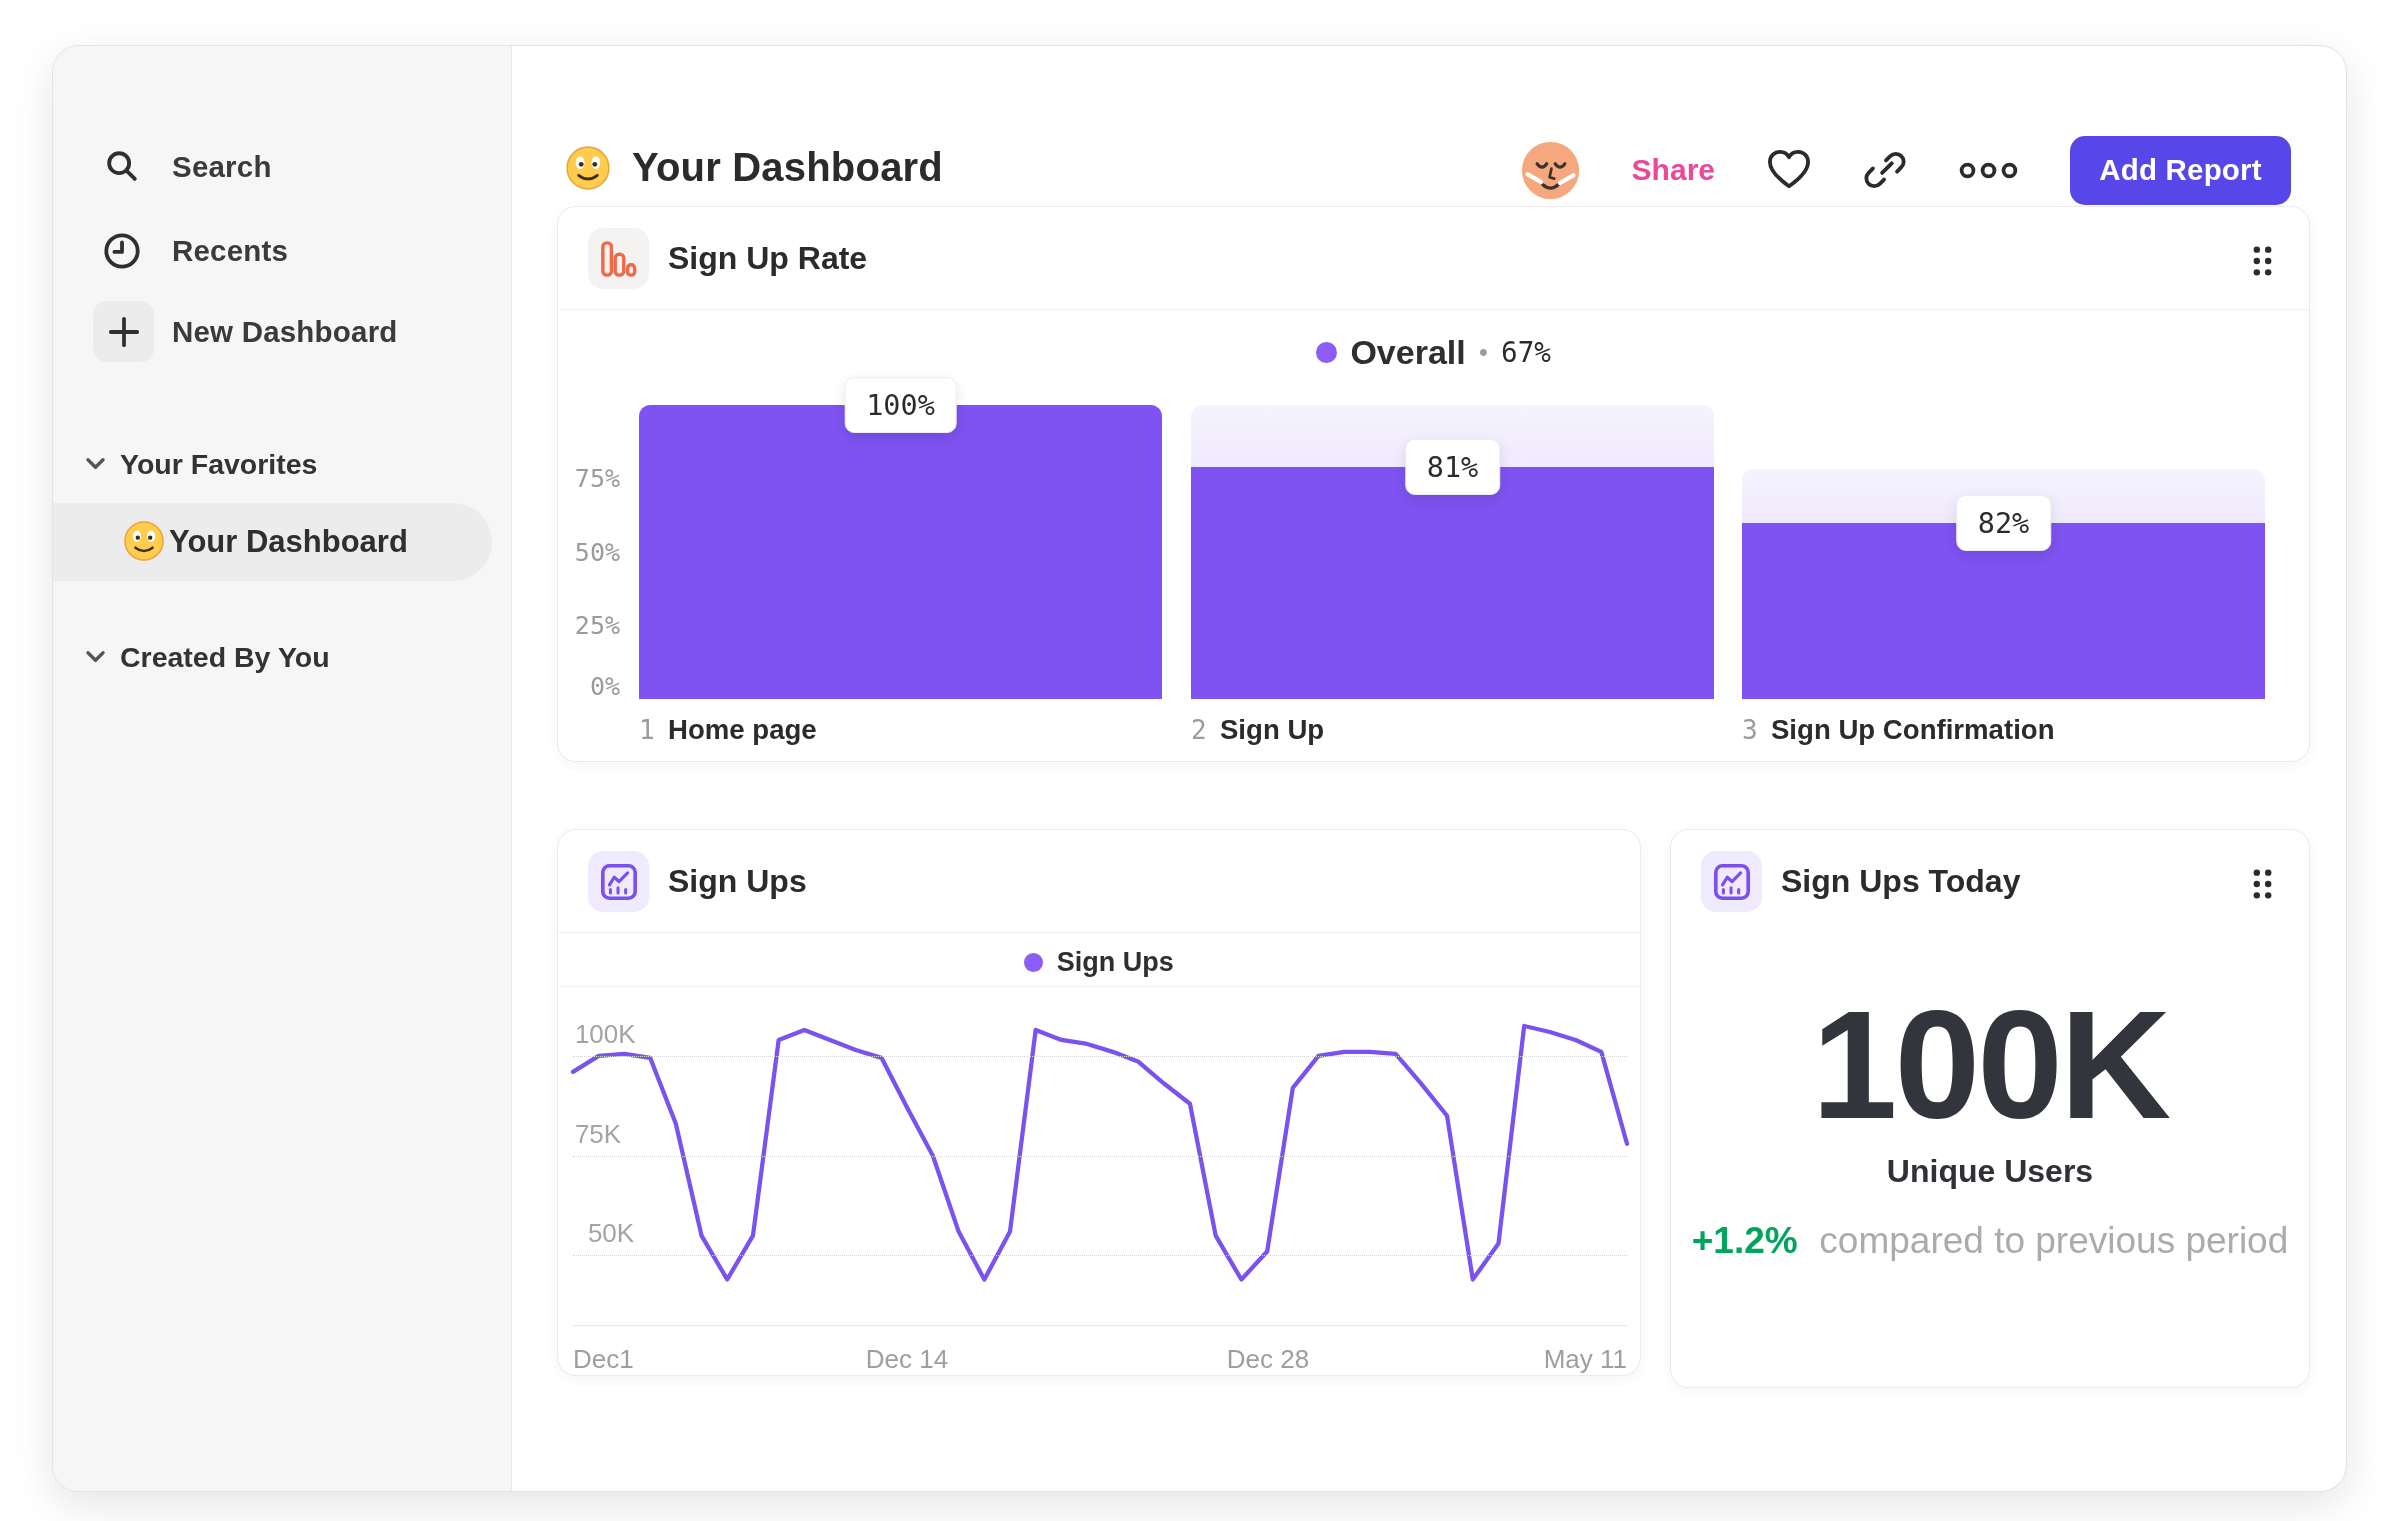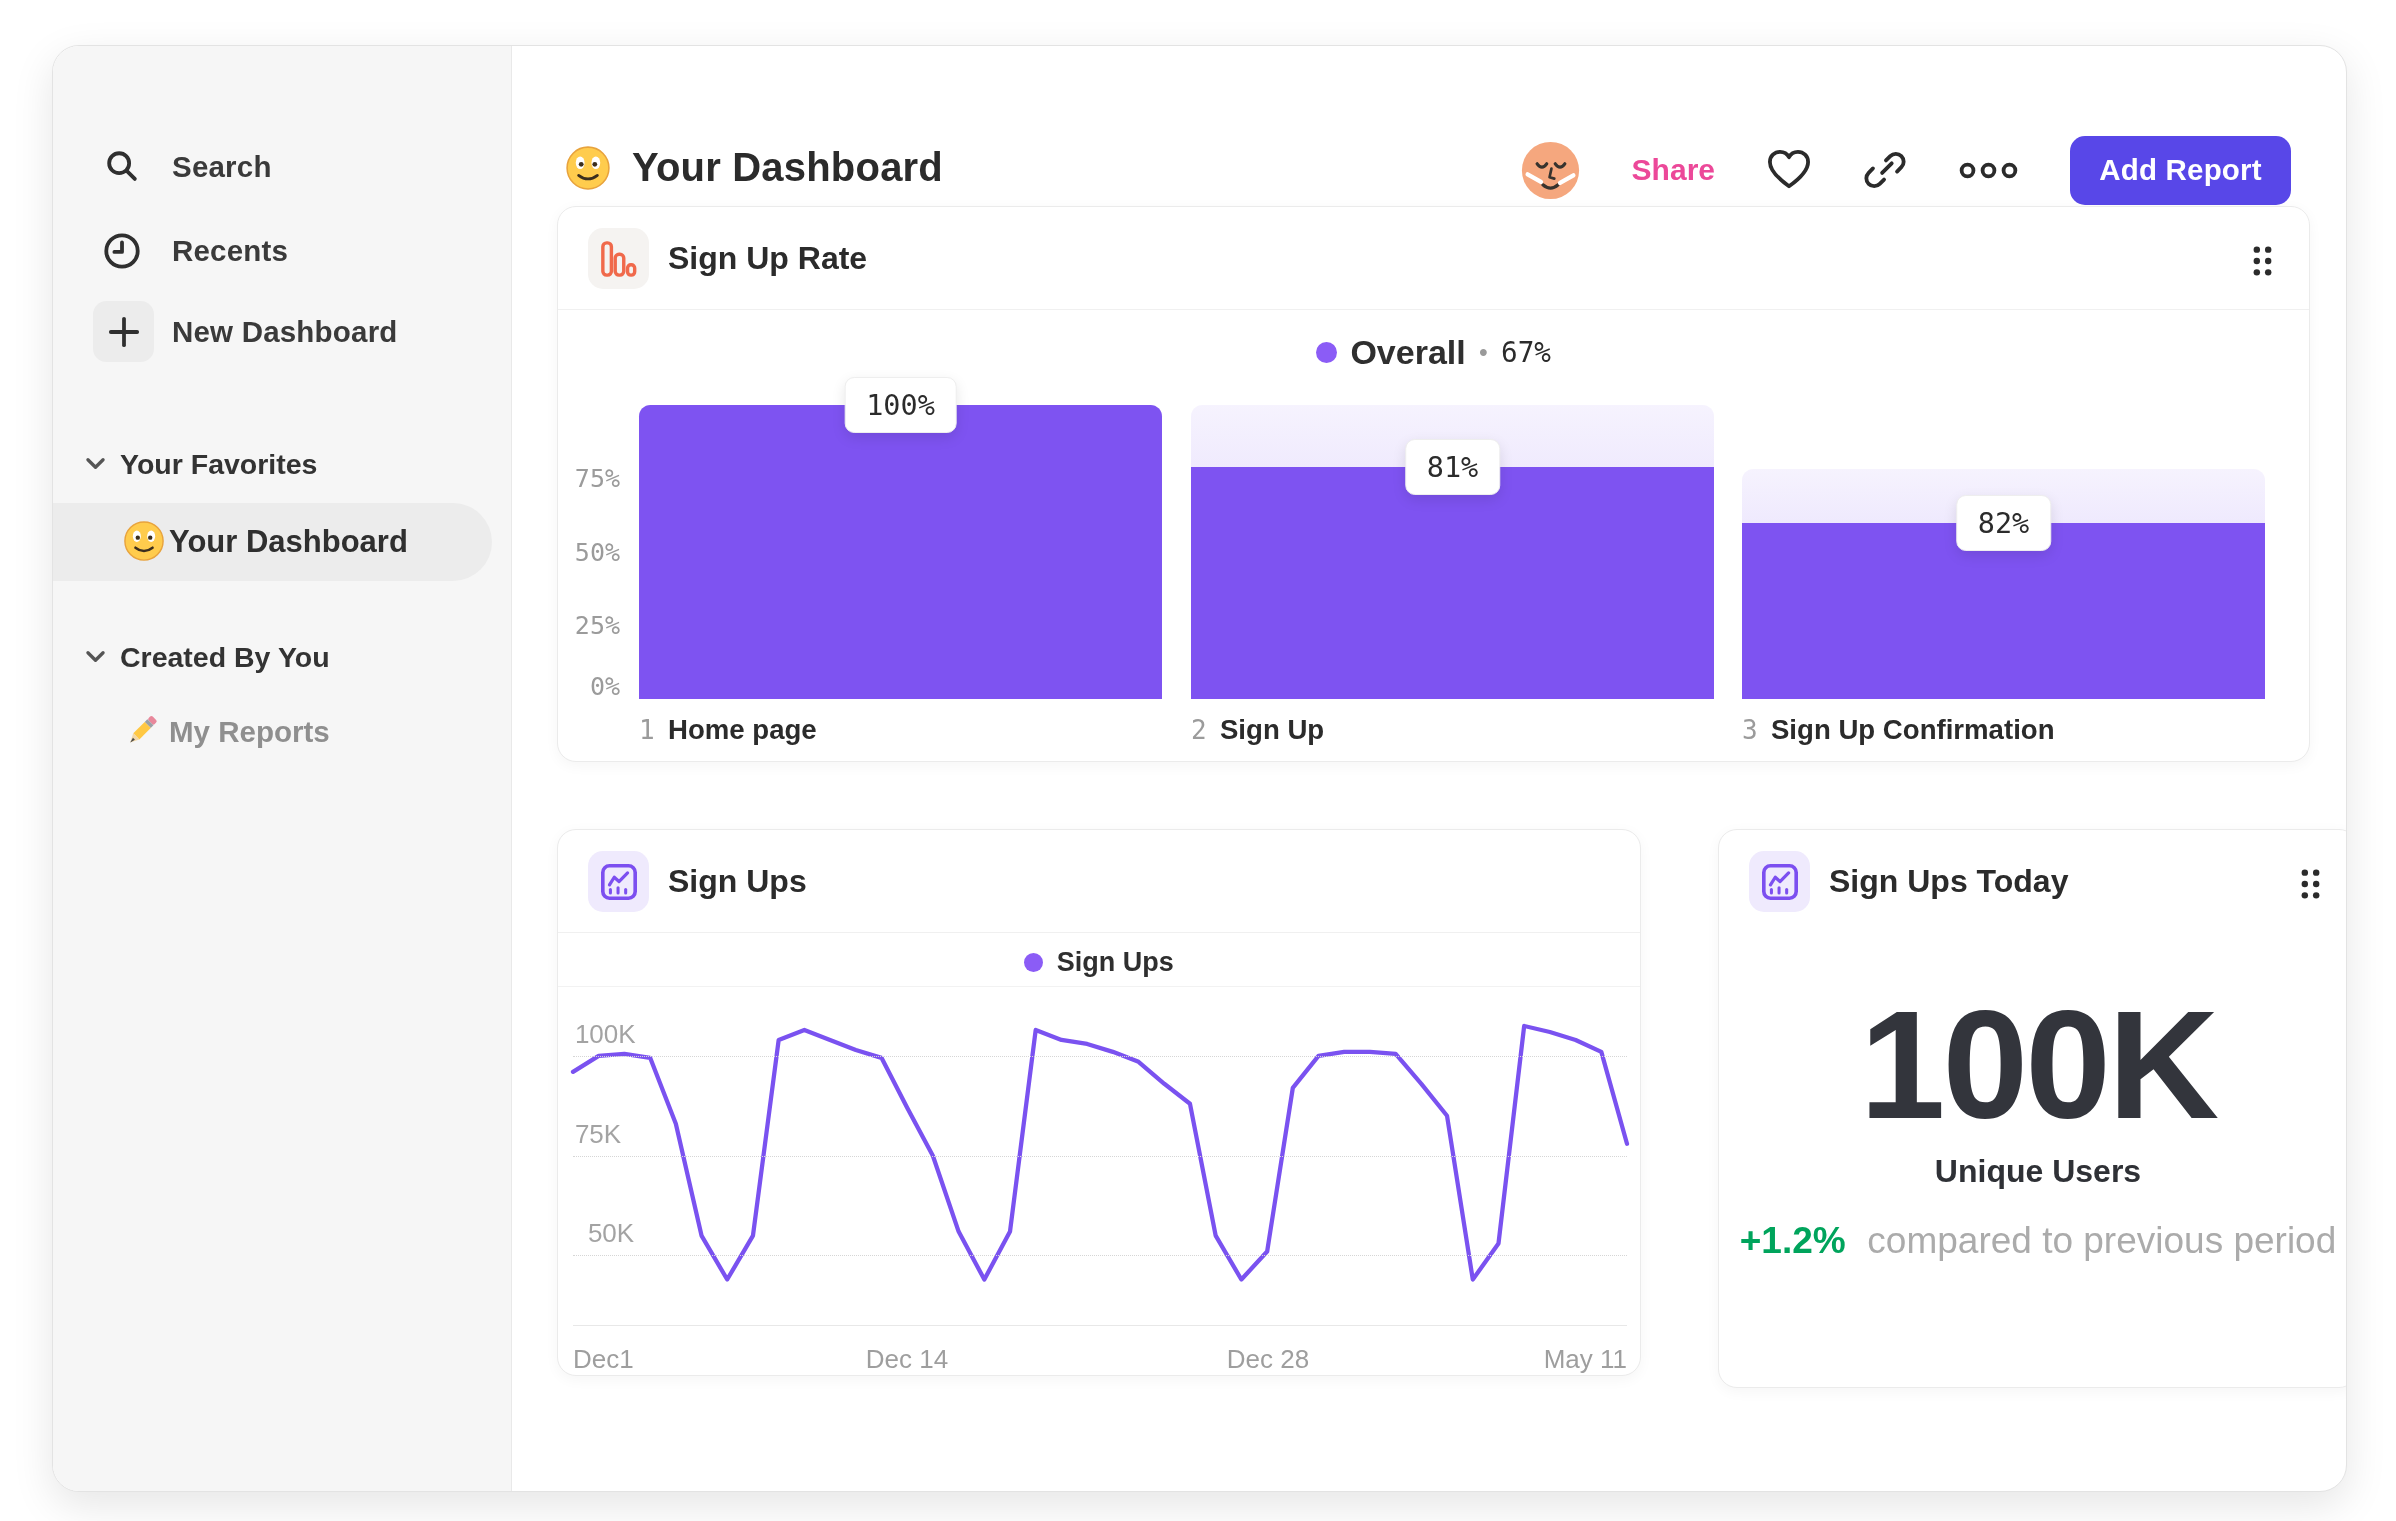--- a/index.html
+++ b/index.html
@@ -145,34 +145,20 @@
 
     <div class="section-head" style="top:587px;">
       <span class="chev">
         <svg width="23" height="17" viewBox="0 0 24 18" fill="none">
             <polyline points="4,5 12,13 20,5" stroke="#555" stroke-width="3.5" stroke-linecap="round" stroke-linejoin="round"></polyline>
           </svg>
       </span>
       <span class="h-label">Created By You</span>
     </div>
 
-    <div class="report-row" style="top:657px;">
-      <span class="emoji">
-        <svg width="38" height="38" viewBox="0 0 40 40">
-            <g transform="rotate(45 20 20)">
-              <rect x="16" y="2" width="9" height="6" rx="2" fill="#E8889B"></rect>
-              <rect x="16" y="8" width="9" height="4" fill="#9aa0a6"></rect>
-              <rect x="16" y="12" width="9" height="17" fill="#FFC843"></rect>
-              <polygon points="16,29 25,29 20.5,38" fill="#F2D7A7"></polygon>
-              <polygon points="19,32.5 22,32.5 20.5,38" fill="#4a4a4a"></polygon>
-            </g>
-          </svg>
-      </span>
-      <span class="r-label">My Reports</span>
-    </div>
   </div>
 
   <div class="main-title">
     <span style="display:flex;">
       <svg width="46" height="46" viewBox="0 0 44 44">
           <circle cx="22" cy="22" r="20" fill="#FFCC4D"></circle>
           <circle cx="22" cy="22" r="20" fill="none" stroke="#E8A33D" stroke-width="1.5"></circle>
           <ellipse cx="14.5" cy="17" rx="4.2" ry="6" fill="#fff"></ellipse>
           <ellipse cx="29.5" cy="17" rx="4.2" ry="6" fill="#fff"></ellipse>
           <circle cx="15.5" cy="18.5" r="2.3" fill="#3b2e1e"></circle>
@@ -318,21 +304,21 @@
       </div>
     <div class="x-axis"></div>
     <div id="x-labels">
         <div class="x-lab" style="left: 15px;">Dec1</div>
         <div class="x-lab" style="left: 349px; transform: translateX(-50%);">Dec 14</div>
         <div class="x-lab" style="left: 710px; transform: translateX(-50%);">Dec 28</div>
         <div class="x-lab" style="left: 1069px; transform: translateX(-100%);">May 11</div>
       </div>
   </div>
 
-  <div class="card" style="left:1617px; top:783px; width:640px; height:559px;margin-left:48px;">
+  <div class="card" style="left:1617px; top:783px; width:640px; height:559px;">
     <div class="card-head">
       <span class="icon-box lav">
         <svg width="40" height="40" viewBox="0 0 42 42" fill="none">
             <rect x="4" y="4" width="34" height="34" rx="7" stroke="#7C4FF0" stroke-width="3.8"></rect>
             <polyline points="11,24 16,16 21,20.5 30,11.5" stroke="#7C4FF0" stroke-width="3.4" stroke-linecap="round" stroke-linejoin="round"></polyline>
             <line x1="12" y1="29" x2="12" y2="32.5" stroke="#7C4FF0" stroke-width="3.2" stroke-linecap="round"></line>
             <line x1="20" y1="27" x2="20" y2="32.5" stroke="#7C4FF0" stroke-width="3.2" stroke-linecap="round"></line>
             <line x1="28" y1="29" x2="28" y2="32.5" stroke="#7C4FF0" stroke-width="3.2" stroke-linecap="round"></line>
           </svg>
       </span>

